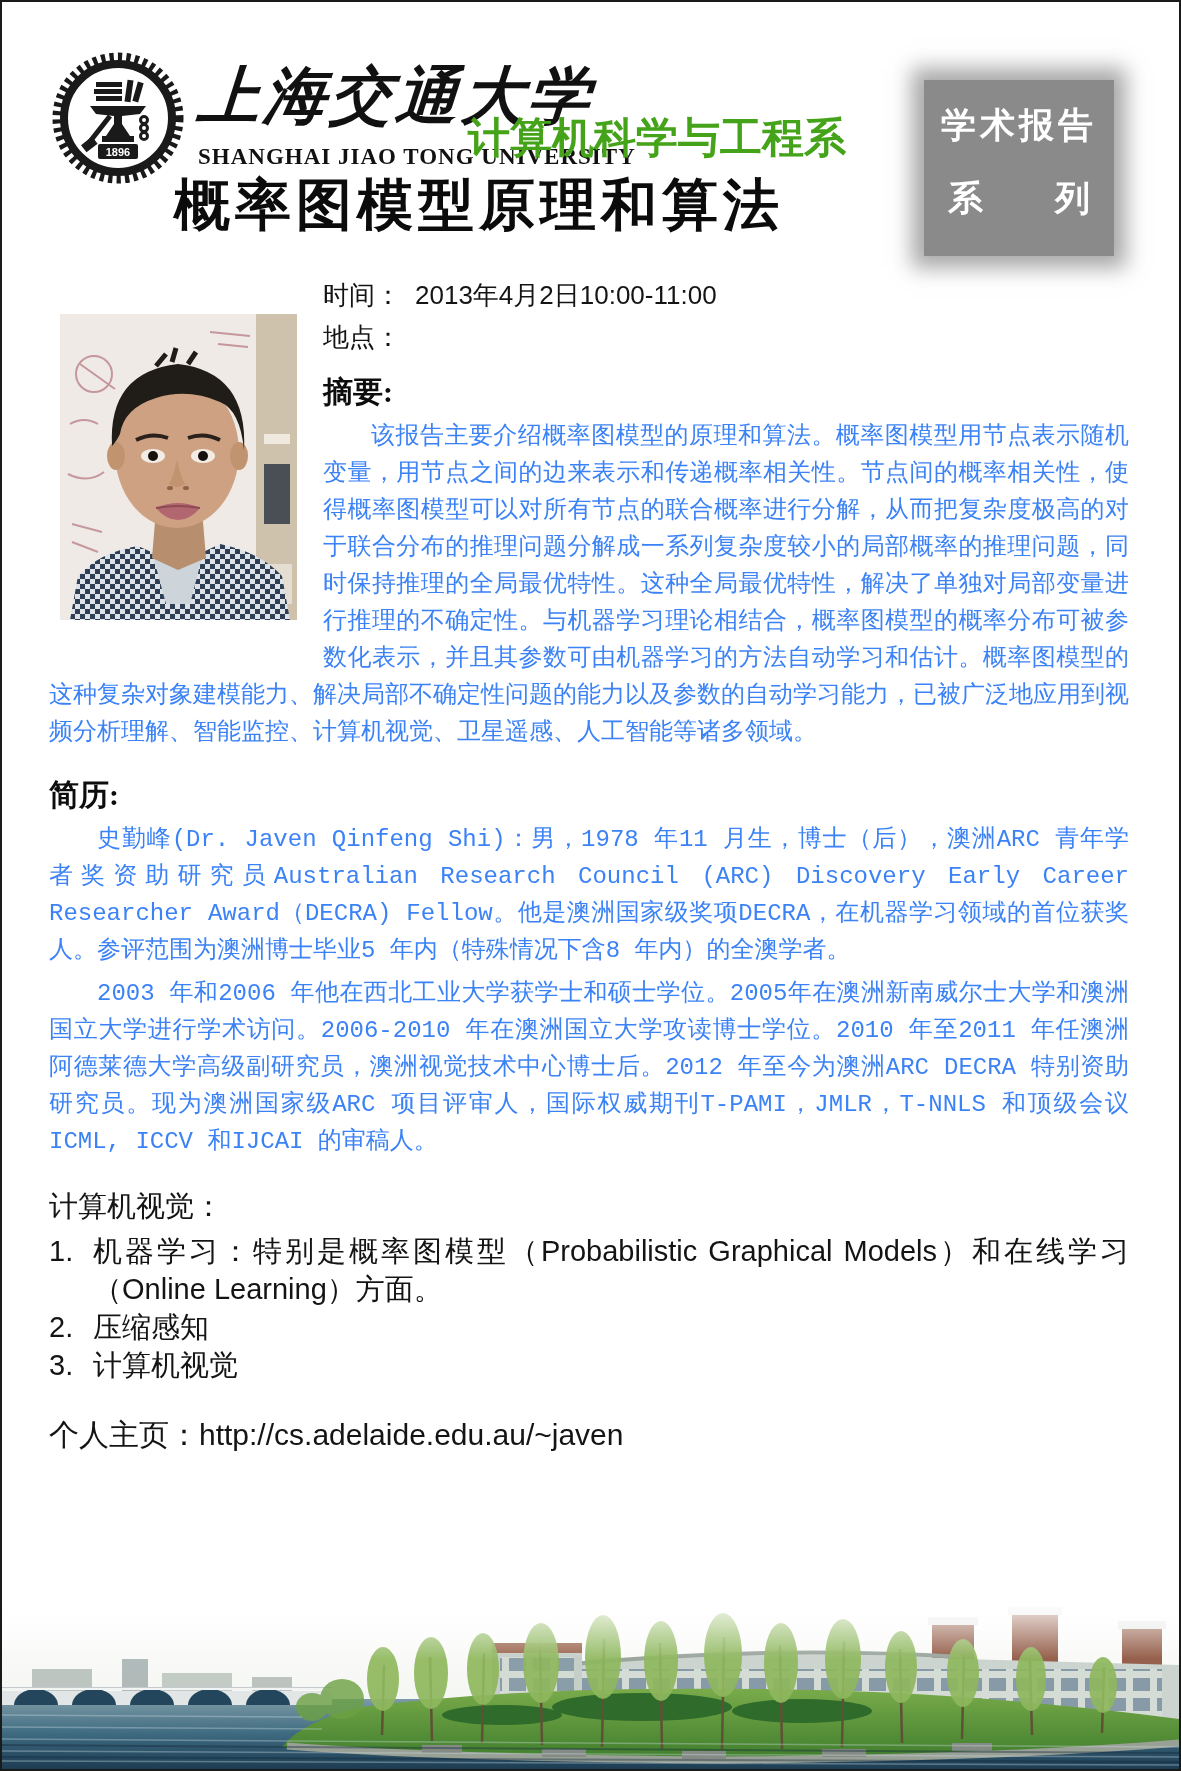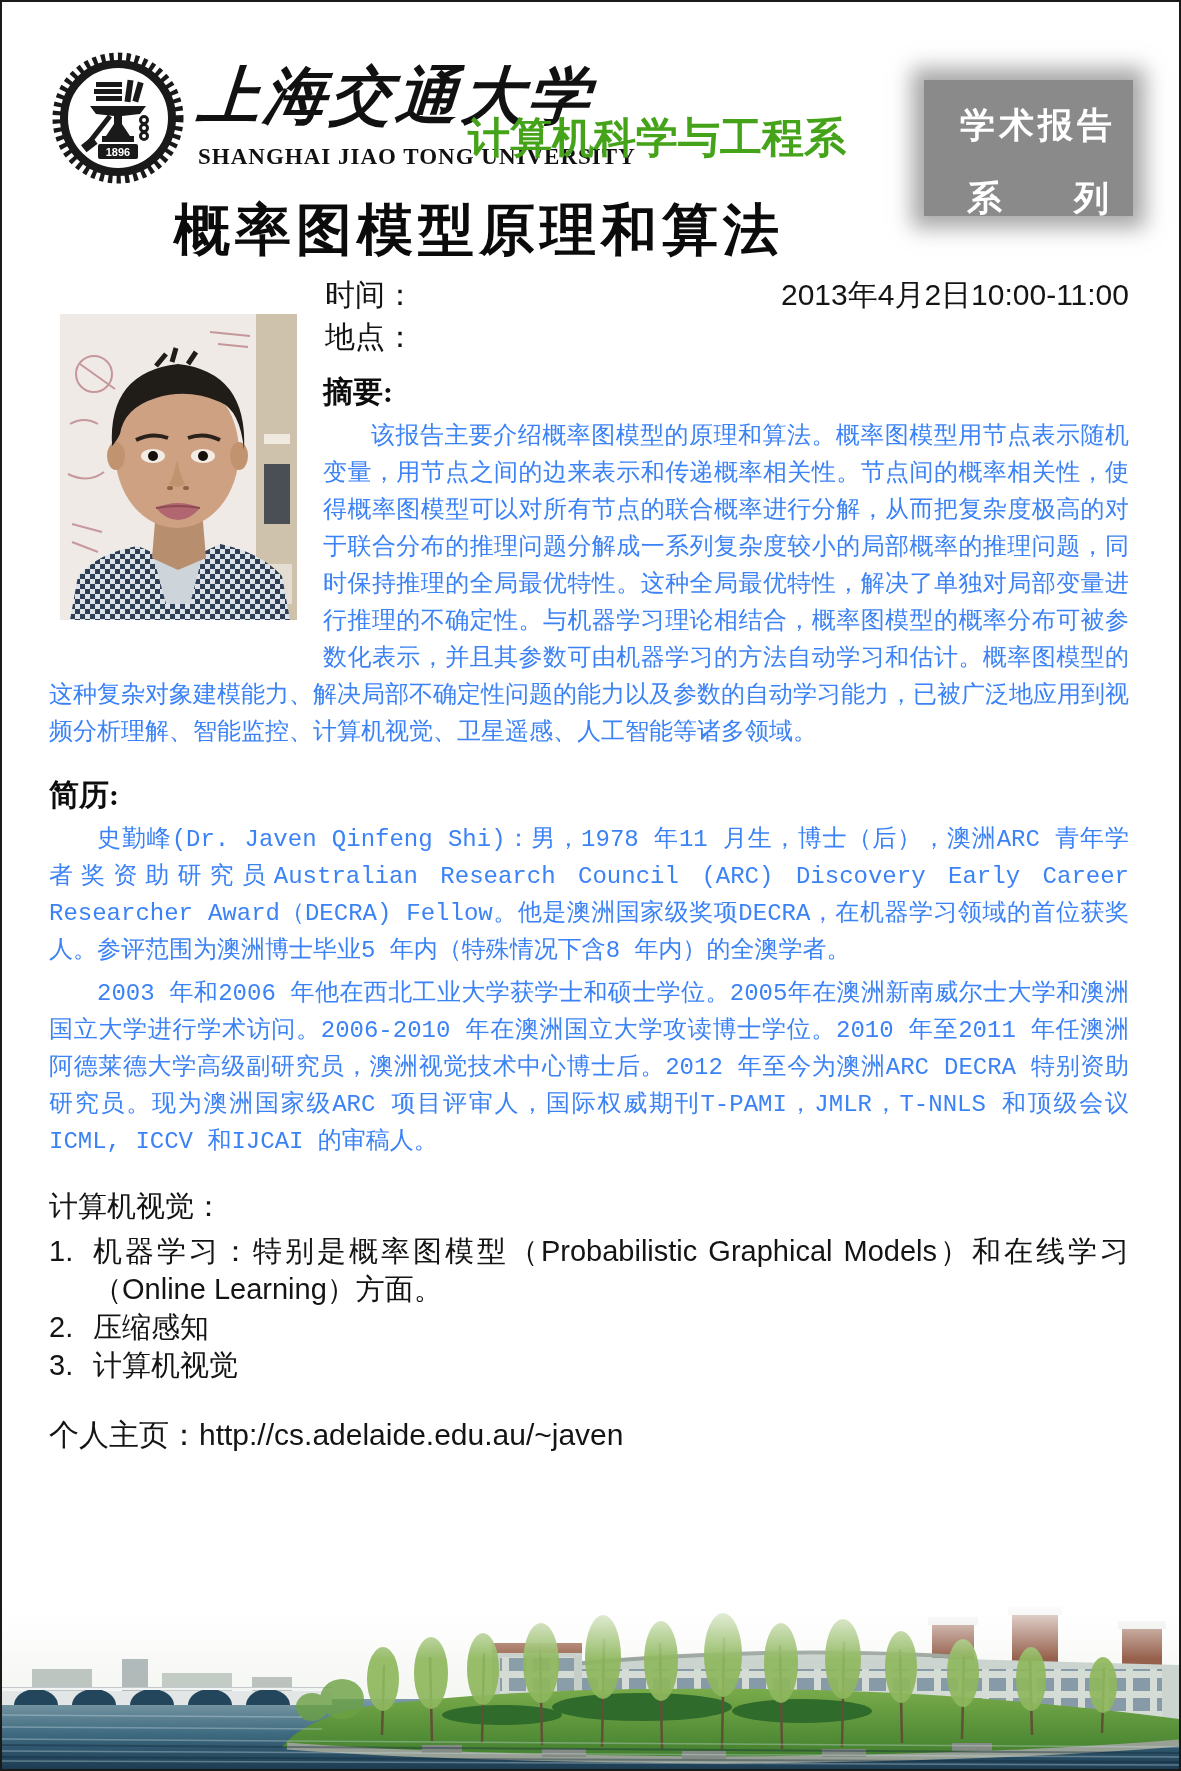--- a/index.html
+++ b/index.html
@@ -26,49 +26,48 @@
     margin-top:6px;
     font-family:"Liberation Serif","DejaVu Serif",serif;
     font-weight:700;font-size:23px;letter-spacing:1px;
     white-space:nowrap;color:#111;
   }
   .dept{
     position:absolute;left:466px;top:108px;
     font-size:42px;font-weight:700;color:#44a318;white-space:nowrap;
   }
   .series-box{
-    position:absolute;left:922px;top:78px;width:190px;height:136px;
+    position:absolute;left:922px;top:78px;width:190px;height:176px;
     background:#8a8a8a;
     box-shadow:0 0 20px 12px rgba(138,138,138,.75);
     color:#fff;
-    padding-left:19px;
   }
   .series-line1{
     margin-top:22px;text-align:center;
     font-size:35px;font-weight:700;letter-spacing:4px;
   }
   .series-line2{
     margin-top:26px;display:flex;justify-content:space-between;
     padding:0 24px;font-size:35px;font-weight:700;
   }
   .title{
-    position:absolute;left:172px;top:191px;margin:0;
+    position:absolute;left:172px;top:166px;margin:0;
     font-size:56px;font-weight:900;letter-spacing:5px;color:#0b0b0b;
     white-space:nowrap;
     text-align:right;
   }
   
   .main{padding:14px 50px 0 47px;}
   .speaker-photo{
     float:left;margin:40px 26px 22px 11px;
     width:237px;height:306px;padding:0;
     background:#e9e7e2;overflow:hidden;
   }
   .info{margin:0;}
-  .info-row{display:flex;align-items:flex-start;line-height:42px;font-size:30px;text-align:right;}
+  .info-row{display:flex;align-items:flex-start;line-height:42px;font-size:26px;}
   .info-lbl{flex:0 0 92px;white-space:nowrap;}
   .info-val{flex:1;}
   .abstract-heading,.bio-heading{
     margin:14px 0 0 0;font-size:30px;font-weight:700;line-height:40px;color:#0d0d0d;font-family:Liberation Serif, serif;
   }
   .para{
     margin:6px 0 0 0;font-size:24px;line-height:37px;
     text-align:justify;text-indent:2em;color:#3b82f6;font-family:Liberation Mono, monospace;
   }
   .bio-heading{margin-top:24px;}

